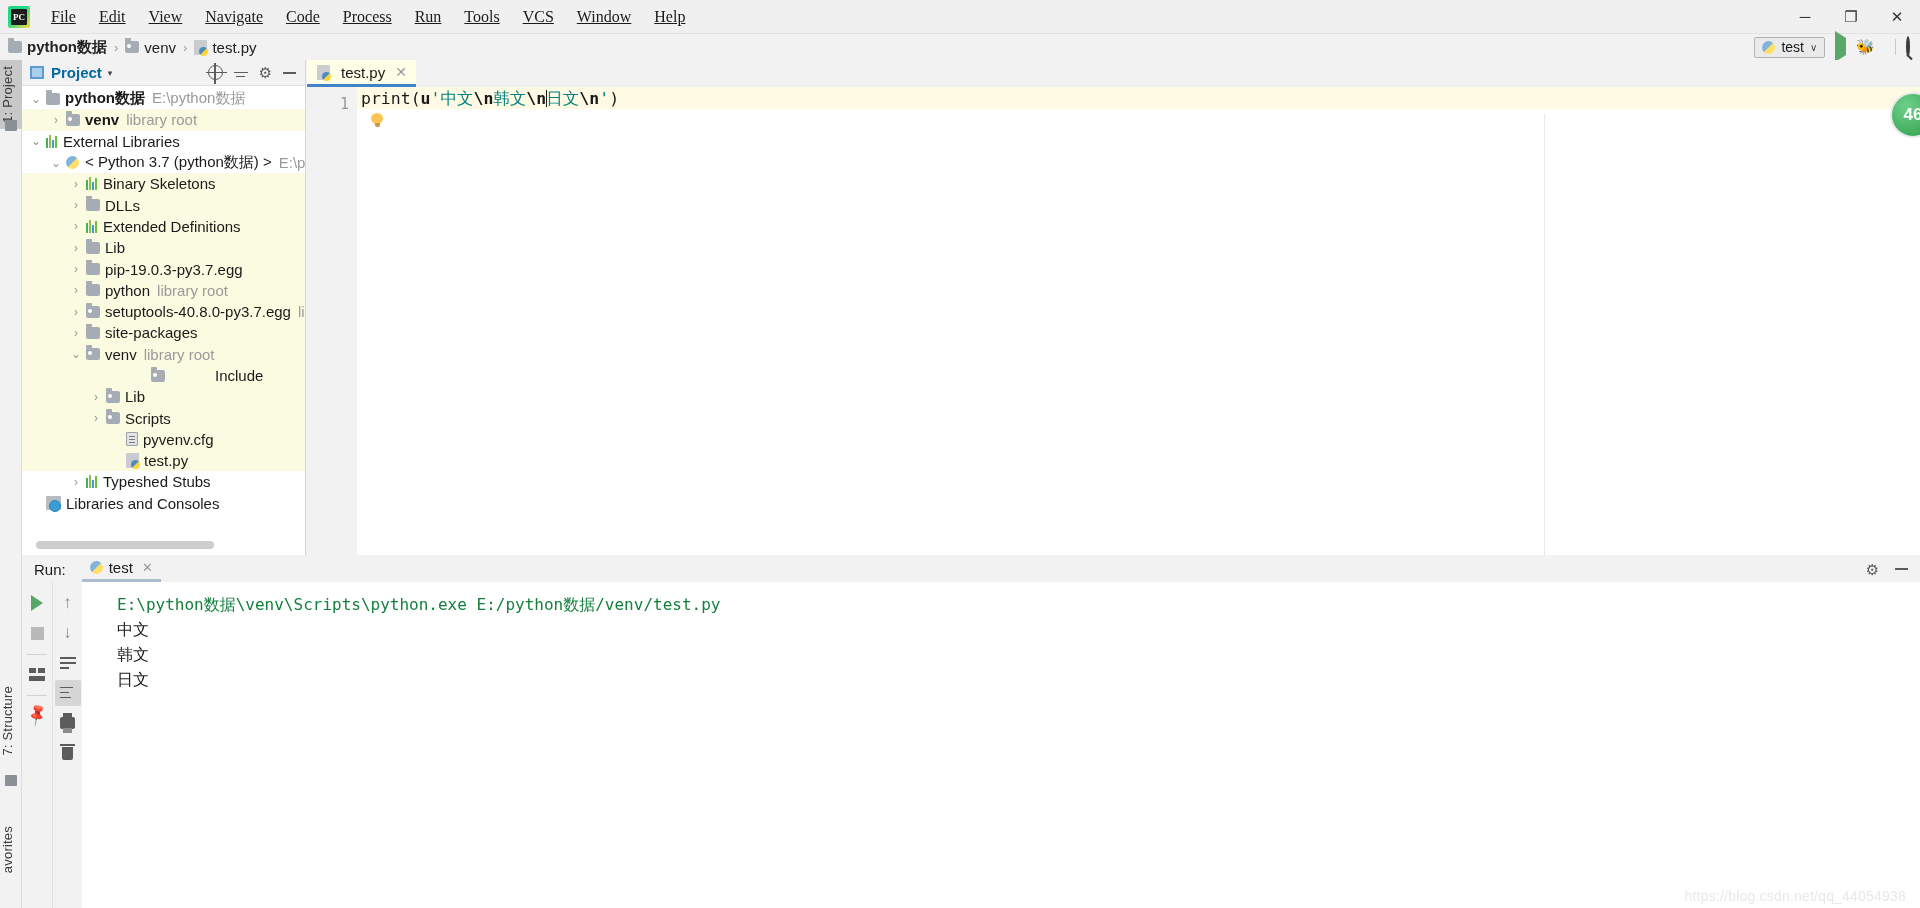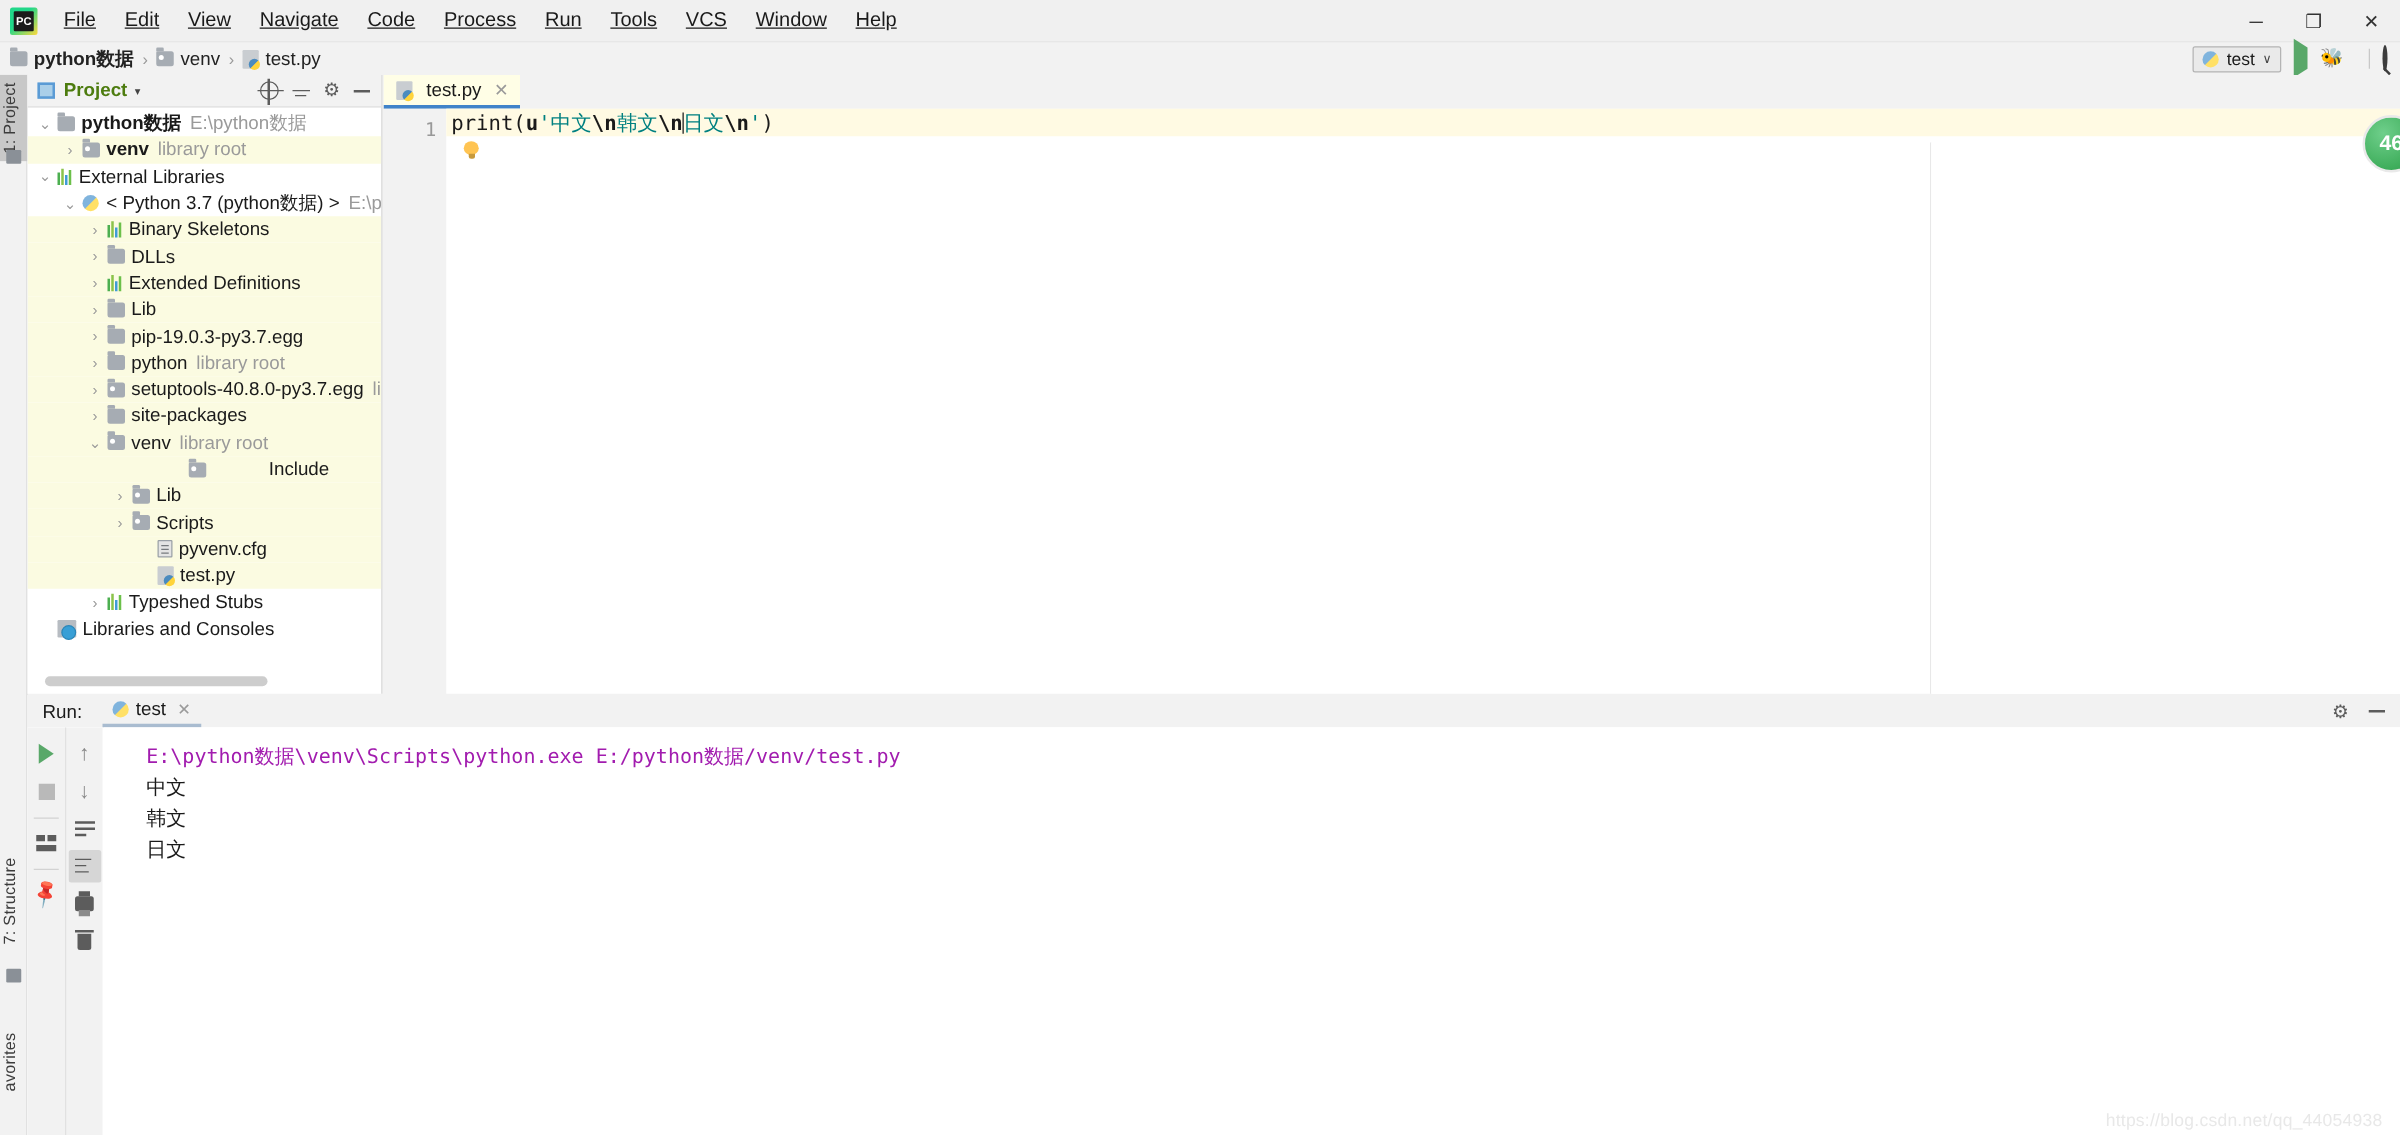--- a/index.html
+++ b/index.html
@@ -12,20 +12,21 @@
     background: #f2f2f2;
     color: #1a1a1a;
   }
   #app { position: relative; width: 1920px; height: 908px; background: #f2f2f2; }
 
   
   .titlebar {
     position: absolute; top: 0; left: 0; width: 1920px; height: 34px;
     background: #f0f0f0; display: flex; align-items: center;
     border-bottom: 1px solid #e3e3e3;
+    font-family: Liberation Serif, serif;
   }
   .pc-logo {
     width: 22px; height: 22px; margin-left: 8px; margin-right: 10px;
     background: linear-gradient(135deg,#21d789 0%,#21d789 40%,#ffd83d 100%);
     border-radius: 2px; position: relative; flex: none;
   }
   .pc-logo::after {
     content: "PC"; position: absolute; inset: 3px;
     background: #1b1b1b; color: #fff; font-size: 9px; font-weight: bold;
     display: flex; align-items: center; justify-content: center; border-radius: 1px;
@@ -124,21 +125,21 @@
     background: #ffffff; border-right: 1px solid #d6d6d6; overflow: hidden;
   }
   .panel-head {
     height: 26px; display: flex; align-items: center; padding-left: 8px;
     background: #f2f2f2; border-bottom: 1px solid #e0e0e0;
   }
   .panel-sq {
     width: 14px; height: 13px; border: 2px solid #5b9bd5; background: #aacfe9;
     margin-right: 7px; flex: none;
   }
-  .panel-title { font-size: 15px; font-weight: bold; color: #4d7c0f; }
+  .panel-title { font-size: 15px; font-weight: bold; color: #0369a1; }
   .panel-caret { margin-left: 6px; font-size: 9px; color: #444; }
   .panel-tools { margin-left: auto; display: flex; align-items: center; gap: 11px; padding-right: 9px; }
   .tool-target {
     width: 15px; height: 15px; border: 1.6px solid #5c5c5c; border-radius: 50%; position: relative;
   }
   .tool-target::before, .tool-target::after {
     content: ""; position: absolute; background: #5c5c5c;
   }
   .tool-target::before { left: 50%; top: -3px; width: 1.6px; height: 21px; margin-left: -0.8px; }
   .tool-target::after { top: 50%; left: -3px; height: 1.6px; width: 21px; margin-top: -0.8px; }
@@ -312,21 +313,21 @@
   }
 
   .console {
     position: absolute; left: 61px; top: 0; right: 0; bottom: 0; background: #fff;
     padding: 10px 0 0 34px; overflow: hidden;
   }
   .cline {
     font-family: "DejaVu Sans Mono", monospace; font-size: 16px; line-height: 25px;
     white-space: pre; color: #1a1a1a;
   }
-  .cline.cmd { color: #a21caf; }
+  .cline.cmd { color: #15803d; }
   .cline.fin { color: #2a3ea8; }
   .watermark {
     position: absolute; right: 14px; bottom: 4px; font-size: 14px; color: #e8e8e8;
     font-family: "Liberation Sans", sans-serif; letter-spacing: .2px;
   }
 </style>
 </head>
 <body>
 
 <div id="app">

